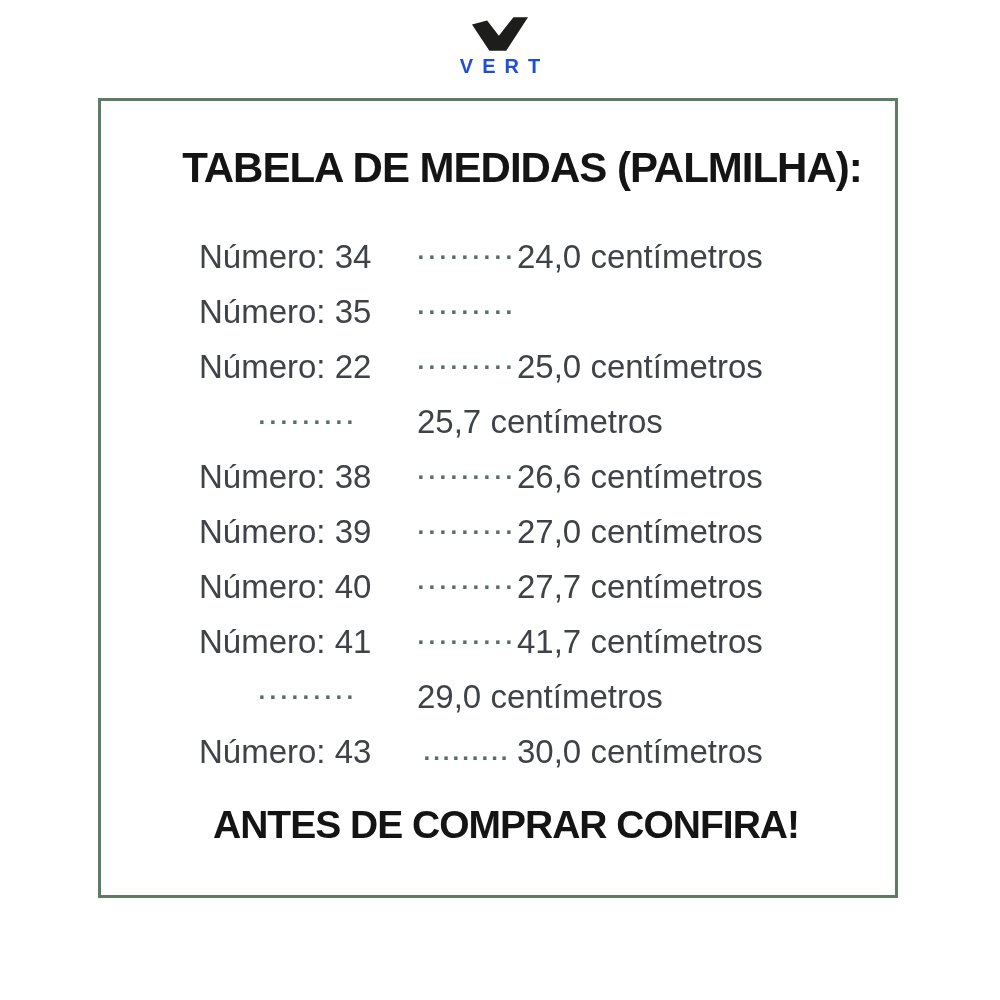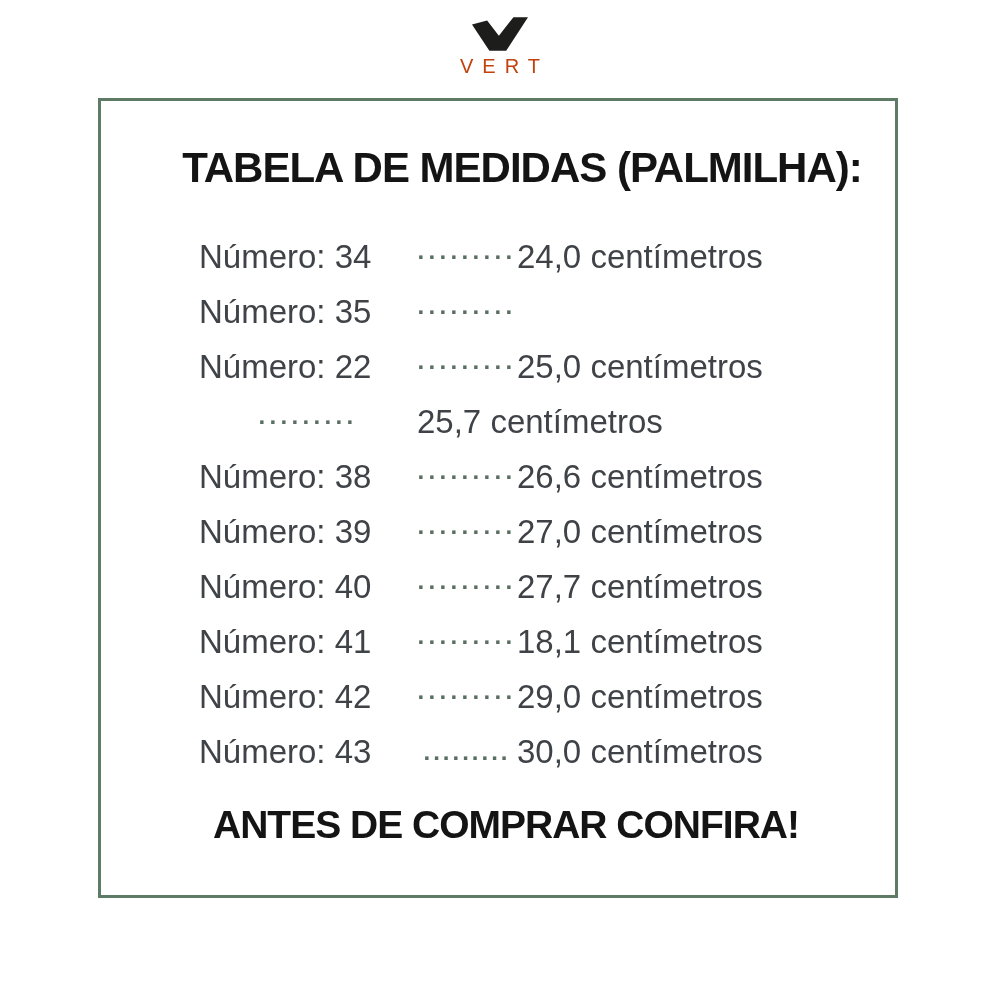--- a/index.html
+++ b/index.html
@@ -8,21 +8,21 @@
     font-family:"Liberation Sans", sans-serif;
     -webkit-font-smoothing:antialiased;
   }
   
   .logo-wrap{
     position:absolute;top:16px;left:0;right:0;
     display:flex;flex-direction:column;align-items:center;gap:4px;
   }
   .logo-v{display:block;}
   .logo-wordmark{
-    font-size:20px;font-weight:400;color:#c2410c;
+    font-size:20px;font-weight:700;color:#1d4ed8;
     letter-spacing:9px;text-indent:9px;line-height:1;
   }
   
   .board{
     position:absolute;top:98px;left:98px;
     width:800px;height:800px;box-sizing:border-box;
     border:3px solid #5E7B66;background:#ffffff;
   }
   .board-title{
     margin:46px 0 0 0;text-align:center;
@@ -93,24 +93,23 @@
       <span class="row-value">27,0 centímetros</span>
     </div>
     <div class="row">
       <span class="row-label">Número: 40</span>
       <span class="leader-dots">·········</span>
       <span class="row-value">27,7 centímetros</span>
     </div>
     <div class="row">
       <span class="row-label">Número: 41</span>
       <span class="leader-dots">·········</span>
-      <span class="row-value">18,1 centímetros</span>
+      <span class="row-value">41,7 centímetros</span>
     </div>
     <div class="row">
-      <span class="row-label">Número: 42</span>
       <span class="leader-dots">·········</span>
       <span class="row-value">29,0 centímetros</span>
     </div>
     <div class="row">
       <span class="row-label">Número: 43</span>
       <span class="leader-dots">.........</span>
       <span class="row-value">30,0 centímetros</span>
     </div>
   </div>
 

